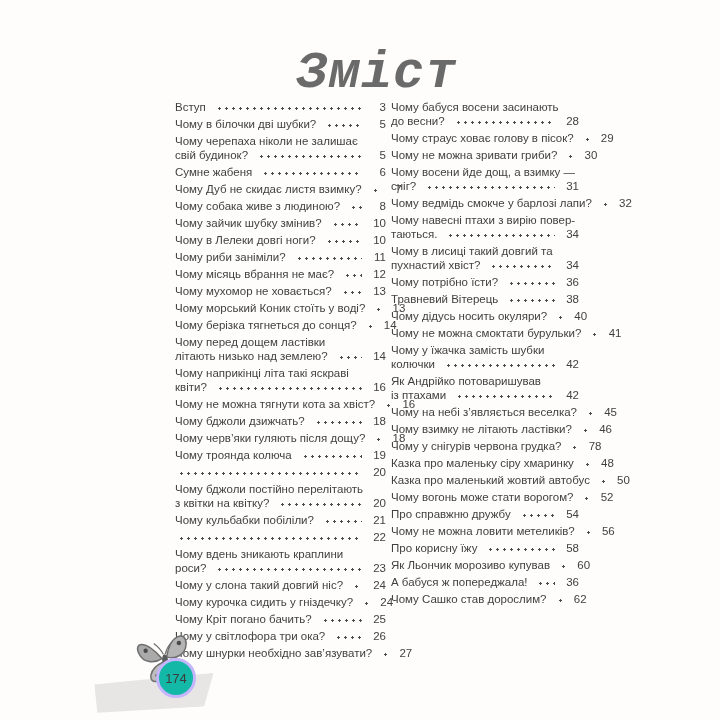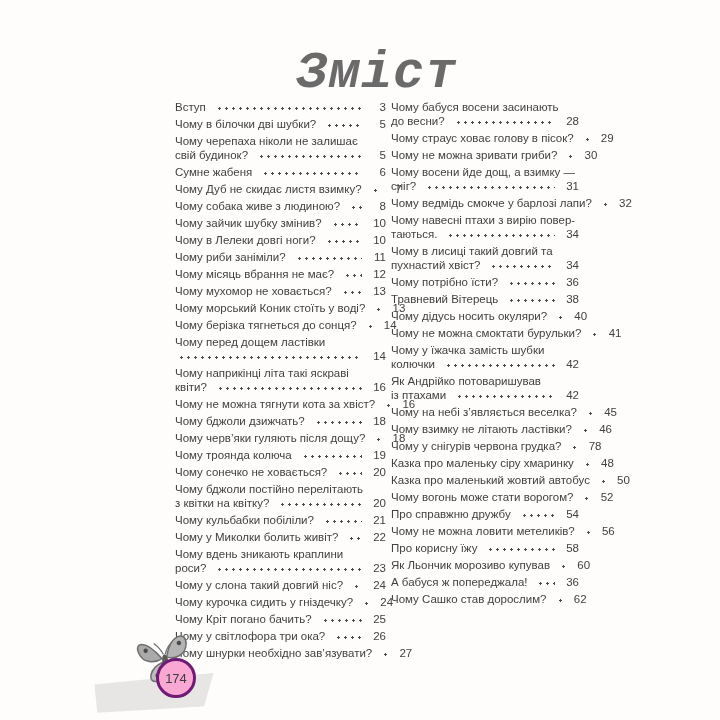--- a/index.html
+++ b/index.html
@@ -32,21 +32,21 @@
   }
   .pg{flex:0 0 auto;text-align:right;min-width:14px;}
   
   .ribbon{
     position:absolute;left:95px;top:677px;width:120px;height:33px;
     background:#e7e6e5;transform:rotate(-4deg);
     clip-path:polygon(0 10%,100% 0,90% 100%,1% 96%);
   }
   .badge{
     position:absolute;left:156px;top:658px;width:34px;height:34px;
-    background:#f9a8d4;border:3px solid #701a75;border-radius:50%;
+    background:#14b8a6;border:3px solid #c4b5fd;border-radius:50%;
     display:flex;align-items:center;justify-content:center;
     font-size:13px;color:#3c3c3c;
   }
   .butterfly{position:absolute;left:134px;top:628px;}
 </style>
 </head>
 <body>
 
 <h1 class="title">Зміст</h1>
 
@@ -140,20 +140,21 @@
       <div class="entry">
         <div class="lastline">
           <span class="txt">Чому берізка тягнеться до сонця?</span>
           <span class="leader"></span>
           <span class="pg">14</span>
         </div>
       </div>
       <div class="entry">
         <div class="wrapline">Чому перед дощем ластівки</div>
         <div class="lastline">
+          <span class="txt">літають низько над землею?</span>
           <span class="leader"></span>
           <span class="pg">14</span>
         </div>
       </div>
       <div class="entry">
         <div class="wrapline">Чому наприкінці літа такі яскраві</div>
         <div class="lastline">
           <span class="txt">квіти?</span>
           <span class="leader"></span>
           <span class="pg">16</span>
@@ -182,21 +183,20 @@
       </div>
       <div class="entry">
         <div class="lastline">
           <span class="txt">Чому троянда колюча</span>
           <span class="leader"></span>
           <span class="pg">19</span>
         </div>
       </div>
       <div class="entry">
         <div class="lastline">
-          <span class="txt">Чому сонечко не ховається?</span>
           <span class="leader"></span>
           <span class="pg">20</span>
         </div>
       </div>
       <div class="entry">
         <div class="wrapline">Чому бджоли постійно перелітають</div>
         <div class="lastline">
           <span class="txt">з квітки на квітку?</span>
           <span class="leader"></span>
           <span class="pg">20</span>
@@ -204,21 +204,20 @@
       </div>
       <div class="entry">
         <div class="lastline">
           <span class="txt">Чому кульбабки побіліли?</span>
           <span class="leader"></span>
           <span class="pg">21</span>
         </div>
       </div>
       <div class="entry">
         <div class="lastline">
-          <span class="txt">Чому у Миколки болить живіт?</span>
           <span class="leader"></span>
           <span class="pg">22</span>
         </div>
       </div>
       <div class="entry">
         <div class="wrapline">Чому вдень зникають краплини</div>
         <div class="lastline">
           <span class="txt">роси?</span>
           <span class="leader"></span>
           <span class="pg">23</span>

